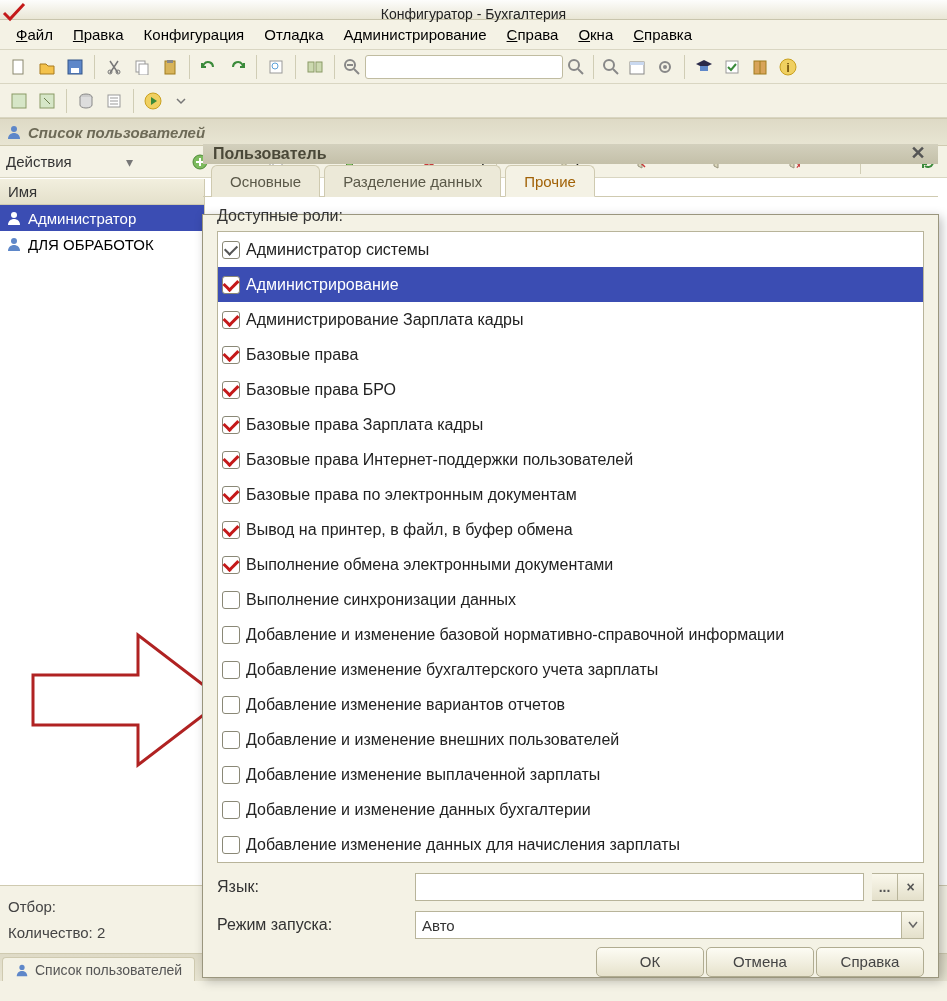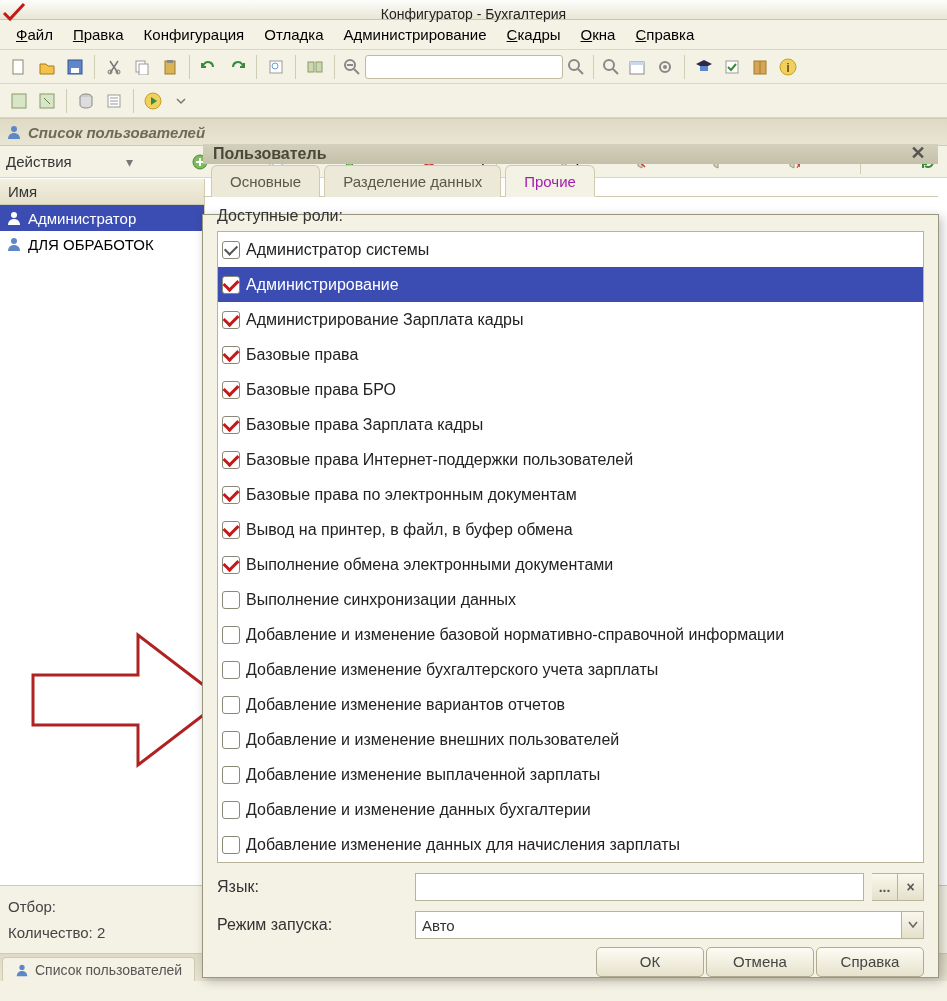--- a/index.html
+++ b/index.html
@@ -137,21 +137,21 @@
     height: 32px; padding: 0 18px; line-height:32px;
     border: 1px solid #cfcab0;
     background:#ece9d8; border-bottom:none;
     border-radius:6px 6px 0 0;
     font-size:15px; color:#5a5848;
     margin-right: 4px;
     position: relative; top: 1px;
   }
   .dtab.active {
     background:#f4f2e5; border-bottom: 1px solid #f4f2e5;
-    color:#a21caf;
+    color:#a16207;
   }
   .dialog-body {
     flex:1; padding: 10px 14px 8px 14px;
     display:flex; flex-direction:column;
   }
   .roles-label { font-size:16px; color:#333; margin-bottom:6px; }
   .roles-box {
     flex:1; border:1px solid #b8b49a; background:#fff;
     position:relative; overflow:hidden;
     display:flex; flex-direction: row;
@@ -241,21 +241,21 @@
   </span>
   <span>Конфигуратор - Бухгалтерия</span>
 </div>
 
 <div class="menubar">
   <span class="menu-item"><u>Ф</u><span>айл</span></span>
   <span class="menu-item"><u>П</u><span>равка</span></span>
   <span class="menu-item">Конфигурация</span>
   <span class="menu-item">Отладка</span>
   <span class="menu-item">Администрирование</span>
-  <span class="menu-item"><u>С</u><span>кадры</span></span>
+  <span class="menu-item"><u>С</u><span>права</span></span>
   <span class="menu-item"><u>О</u><span>кна</span></span>
   <span class="menu-item"><u>С</u><span>правка</span></span>
 </div>
 
 <div class="toolbar1">
   <span class="tbtn">
       <svg width="16" height="16">
         <rect x="2" y="1" width="10" height="14" fill="#fff" stroke="#8a876f"></rect>
       </svg>
     </span>

